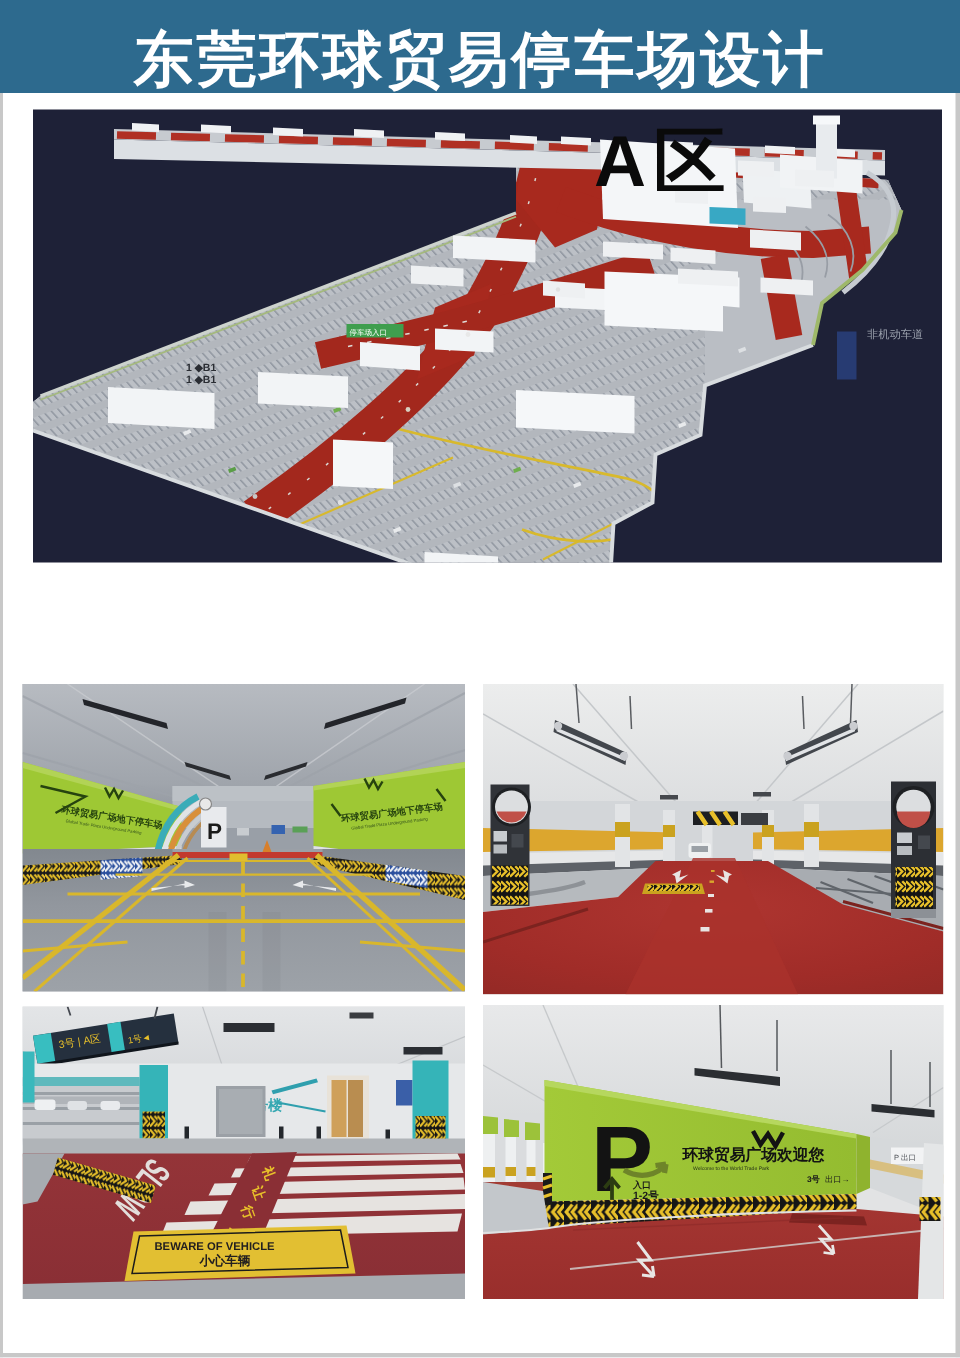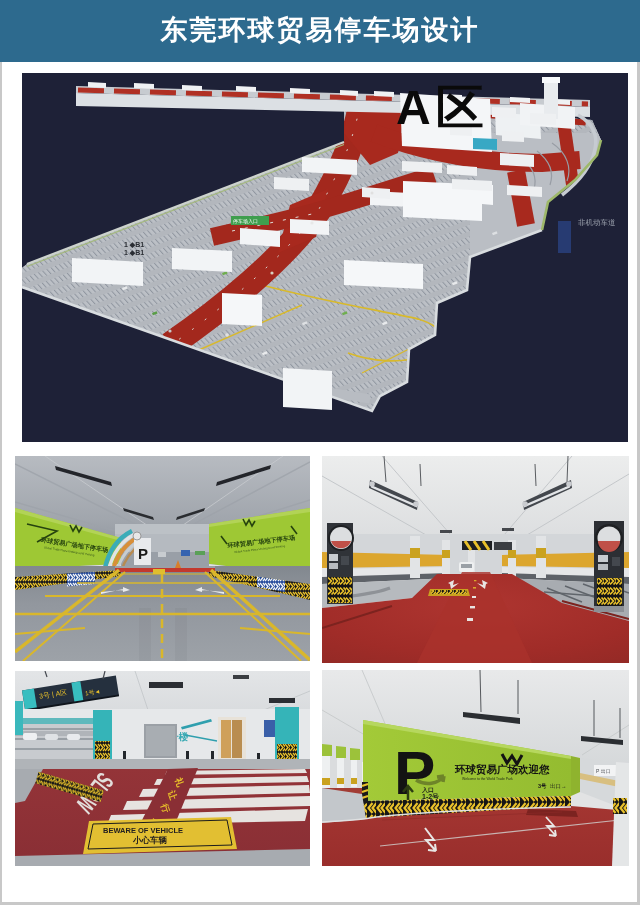--- a/index.html
+++ b/index.html
@@ -1,37 +1,37 @@
 <!DOCTYPE html>
 <html><head>
 <meta charset="utf-8">
 <style>
 html,body{margin:0;padding:0;background:#fff;}
 #page{position:relative;width:640px;height:905px;background:#fff;overflow:hidden;font-family:"Liberation Sans",sans-serif;}
 .edge{position:absolute;background:#c8c8c8;}
 #hdr{position:absolute;left:0;top:0;width:640px;height:62px;background:#2d6a8e;}
-#hdr .t{position:absolute;left:0;top:12px;width:640px;text-align:center;color:#fff;font-size:27px;font-weight:bold;letter-spacing:2px;}
+#hdr .t{position:absolute;left:0;top:12px;width:640px;text-align:center;color:#fff;font-size:40px;font-weight:bold;letter-spacing:2px;}
 .ph{position:absolute;overflow:hidden;}
 </style>
 </head>
 <body>
 <div id="page">
 
 <div class="edge" style="left:0;top:0;width:2px;height:905px;"></div>
 
 <div class="edge" style="left:637px;top:0;width:3px;height:905px;"></div>
 
 <div class="edge" style="left:0;top:902px;width:640px;height:3px;"></div>
 
 <div id="hdr">
 
 <div class="t">东莞环球贸易停车场设计</div>
 </div>
 
-<div class="ph" id="main3d" style="left:22px;top:73px;width:606px;height:369px;background:#1e2137;">
+<div class="ph" id="main3d" style="left:22px;top:73px;width:606px;height:302px;background:#1e2137;">
 <svg width="606" height="369" viewBox="0 0 606 369">
 <defs>
 <pattern id="st" width="4.2" height="12" patternUnits="userSpaceOnUse" patternTransform="rotate(-21)">
 <rect width="4.2" height="12" fill="#bcc0c6"></rect>
 <rect width="1" height="12" fill="#9096a0"></rect>
 </pattern>
 <clipPath id="plateclip">
 <path d="M5,191 L322,69 L322,30 L350,30 L570,47 L579,67 L575,82 L553,107 L526,129 L520,157 L448,184 L445,217 L415,230 L413,262 L387,276 L385,309 L358,323 L350,338 L0,214 L0,195 Z"></path>
 </clipPath>
 </defs>

